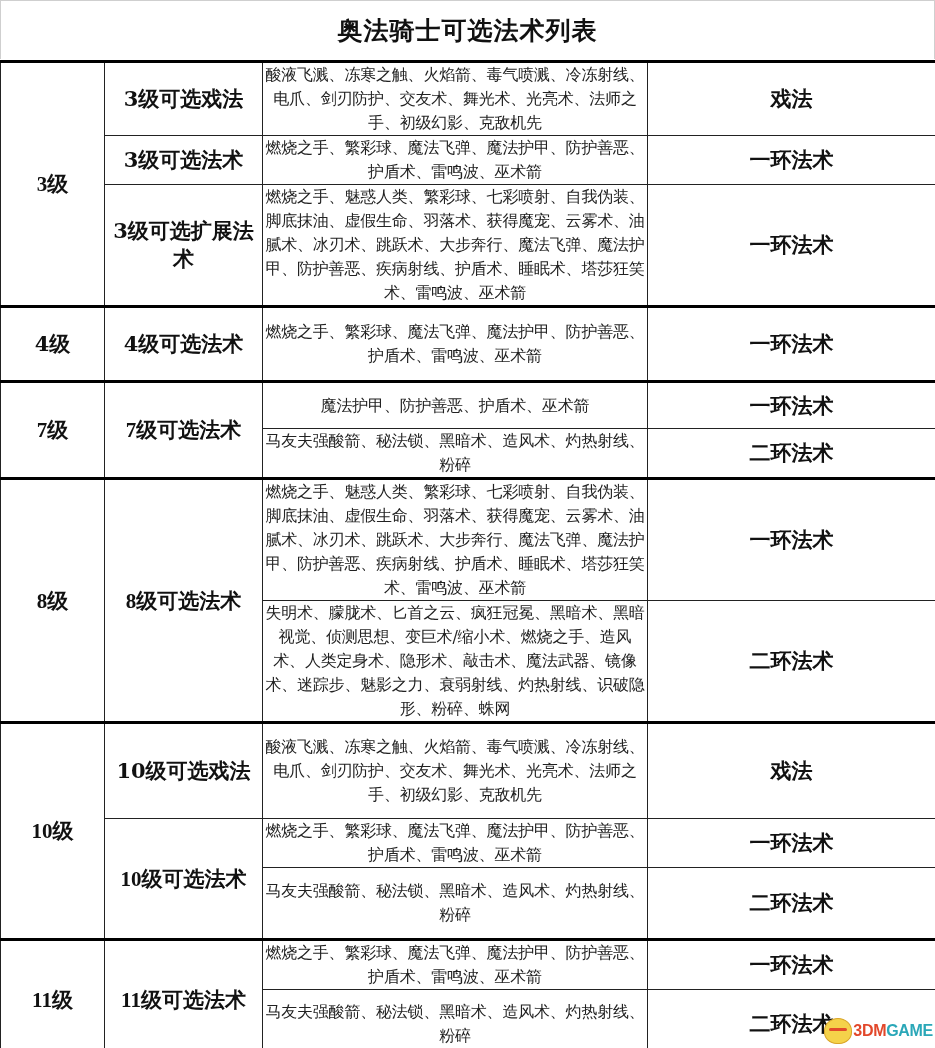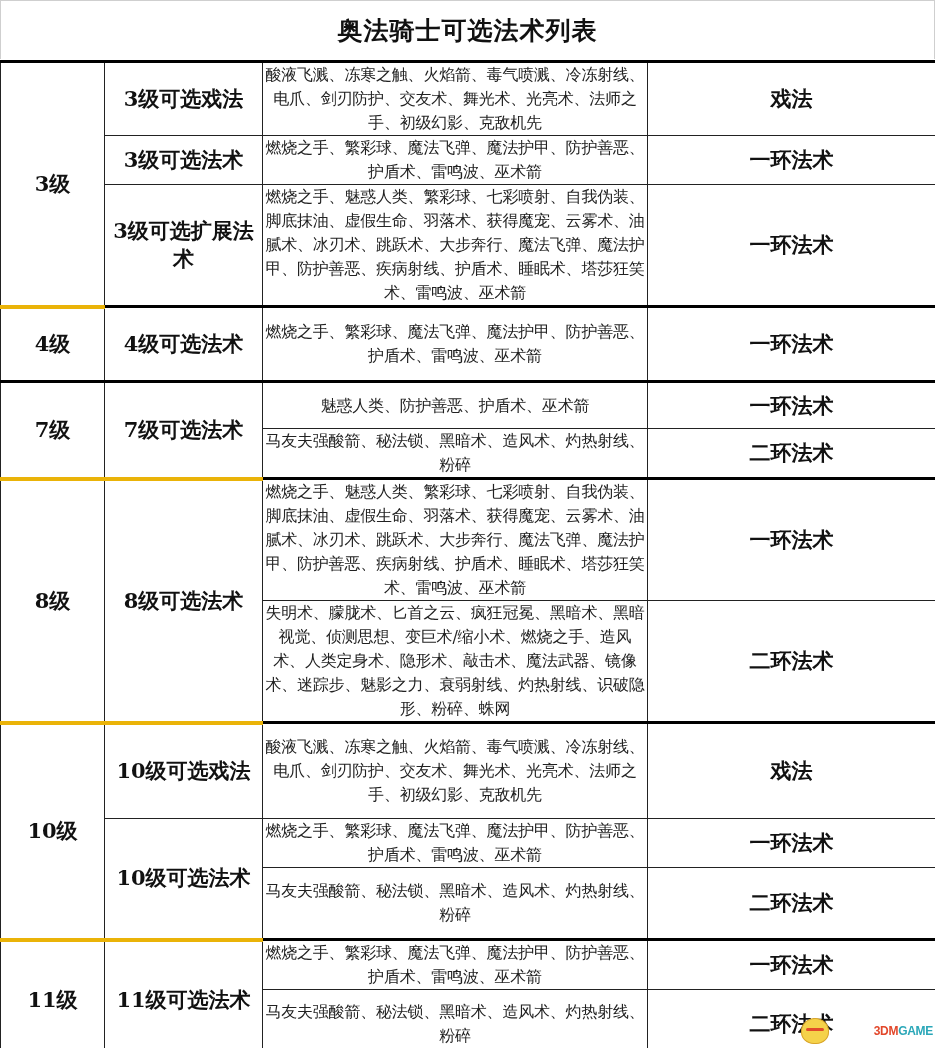--- a/index.html
+++ b/index.html
@@ -19,21 +19,21 @@
   td.spells { font-size: 16px; line-height: 24px; text-align: center;
               padding: 0 3px; color: #222; letter-spacing: -0.2px; }
   tr.group-start td { border-top: 3px solid #000; }
   .watermark { position: absolute; right: 2px; bottom: 4px; display: flex;
                align-items: center; gap: 1px; }
   .wm-chick { width: 26px; height: 24px; border-radius: 50% 50% 45% 45%;
               background: #f5d24a; position: relative; border: 1px solid #d9a52a; }
   .wm-chick::after { content: ""; position: absolute; left: 4px; right: 4px; top: 9px;
                      height: 3px; background: #e24b2a; border-radius: 2px; }
   .wm-text { font-family: "Liberation Sans", sans-serif; font-weight: bold;
-             font-size: 12px; letter-spacing: -0.3px; padding-left: 44px; }
+             font-size: 16px; letter-spacing: -0.3px; }
   .wm-3dm { color: #e2472a; } .wm-game { color: #2aa7b8; }
 </style>
 </head>
 <body>
 
 <div class="title-bar">
   <span class="title">奥法骑士可选法术列表</span>
 </div>
 
 <table class="spells">
@@ -65,21 +65,21 @@
     <tr class="group-start" style="height:75px">
       <td class="level">4级</td>
       <td class="sub">4级可选法术</td>
       <td class="spells">燃烧之手、繁彩球、魔法飞弹、魔法护甲、防护善恶、护盾术、雷鸣波、巫术箭</td>
       <td class="type">一环法术</td>
     </tr>
 
     <tr class="group-start" style="height:47px">
       <td class="level" rowspan="2">7级</td>
       <td class="sub" rowspan="2">7级可选法术</td>
-      <td class="spells">魅惑人类、防护善恶、护盾术、巫术箭</td>
+      <td class="spells">魔法护甲、防护善恶、护盾术、巫术箭</td>
       <td class="type">一环法术</td>
     </tr>
     <tr style="height:49px">
       <td class="spells">马友夫强酸箭、秘法锁、黑暗术、造风术、灼热射线、粉碎</td>
       <td class="type">二环法术</td>
     </tr>
 
     <tr class="group-start" style="height:121px">
       <td class="level" rowspan="2">8级</td>
       <td class="sub" rowspan="2">8级可选法术</td>
@@ -120,15 +120,15 @@
   </tbody>
 </table>
 
 <div class="watermark">
   <span class="wm-chick"></span>
   <span class="wm-text"><span class="wm-3dm">3DM</span><span class="wm-game">GAME</span></span>
 </div>
 
 <style>
   
-  table.spells td.level[rowspan], table.spells td.sub[rowspan] { border-bottom: 4px solid #eab308; }
+  table.spells td.level[rowspan], table.spells td.sub[rowspan] { border-bottom: 2px solid #eab308; font-family: Liberation Serif, serif; }
   table.spells tr:last-child td, table.spells td.level:last-of-type { }
 </style>
 
 </body></html>

